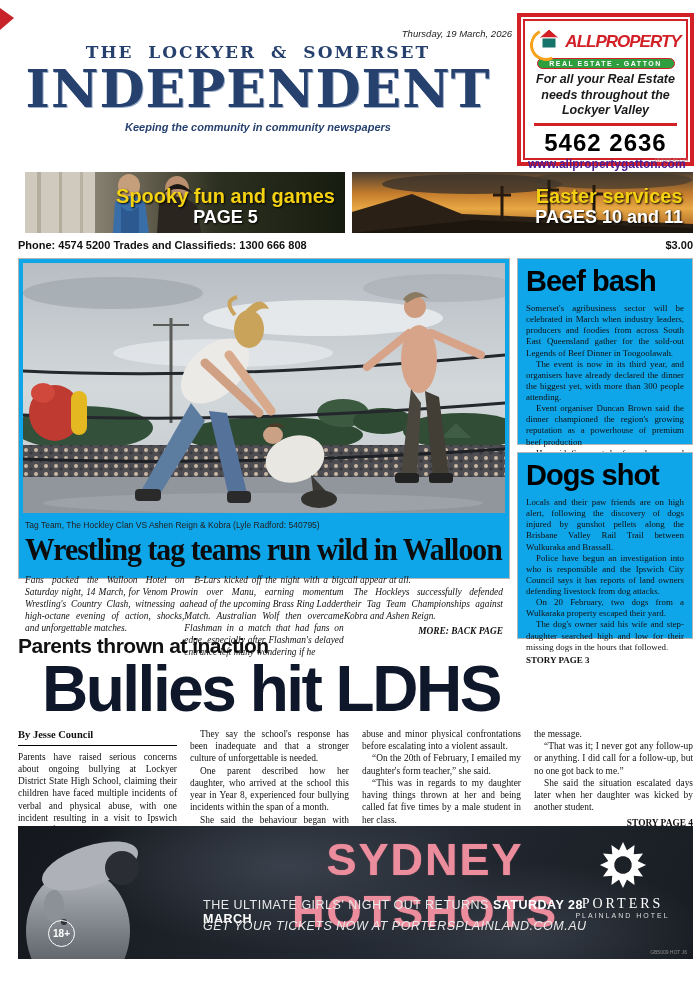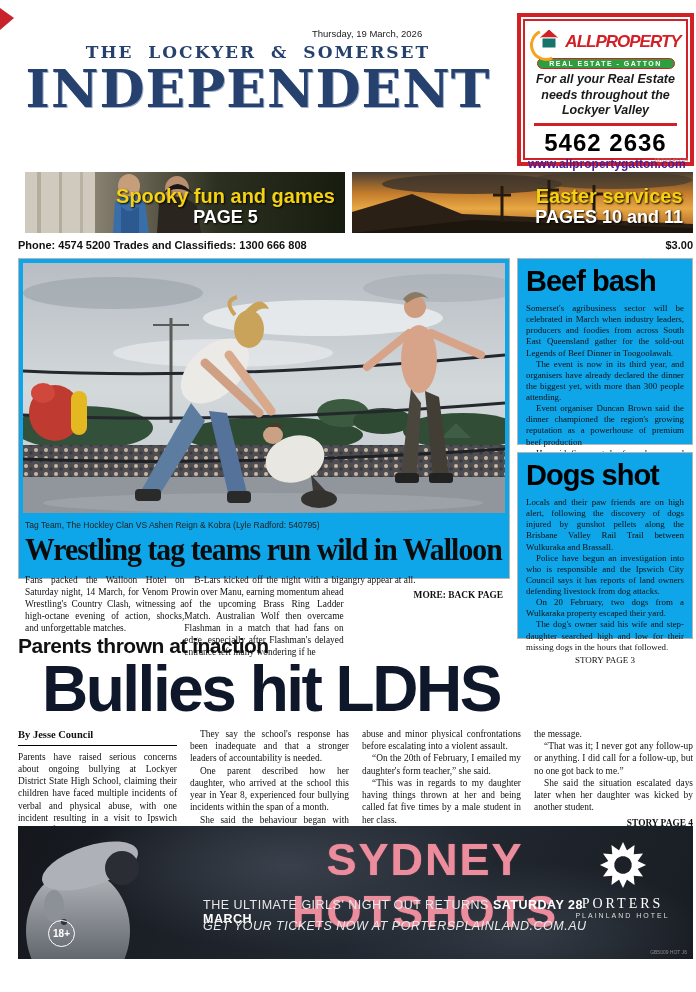--- a/index.html
+++ b/index.html
@@ -1,21 +1,21 @@
 <!DOCTYPE html>
 <html><head>
 <meta charset="utf-8">
 <style>
   html,body{margin:0;padding:0;background:#fff;}
   .page{position:relative;width:696px;height:992px;background:#fff;overflow:hidden;
         font-family:"Liberation Sans",sans-serif;color:#111;}
   .abs{position:absolute;}
 
   
-  .dateline{top:28px;left:312px;width:212px;text-align:left;font-size:9.5px;color:#222;}
+  .dateline{top:28px;left:300px;width:212px;text-align:right;font-size:9.5px;color:#222;font-style:italic;}
   .masthead{top:42px;left:0;width:516px;text-align:center;color:#27416f;}
   .mast-top{font-family:"DejaVu Serif",serif;font-weight:bold;font-size:17px;letter-spacing:2px;word-spacing:7px;}
   .mast-main{font-family:"DejaVu Serif",serif;font-weight:bold;font-size:52px;letter-spacing:1px;line-height:1.02;
              text-shadow:1px 1px 0 #9fb0cc;}
   .mast-tag{font-size:11px;font-weight:bold;font-style:italic;margin-top:6px;}
 
   
   .ap-ad{top:13px;left:517px;width:177px;height:153px;border:4px solid #d22027;background:#fff;box-sizing:border-box;}
   .ap-inner{position:absolute;inset:2px;border:2px solid #d22027;box-sizing:border-box;text-align:center;padding:4px 3px 0;}
   .ap-logo-row{position:relative;height:30px;margin-top:2px;}
@@ -40,32 +40,32 @@
   
   .infobar-left{top:239px;left:18px;font-size:11px;font-weight:bold;}
   .infobar-right{top:239px;left:493px;width:200px;text-align:right;font-size:11px;font-weight:bold;}
 
   
   .story-box{border:1px solid #b5b5b5;background:#0ea5e9;box-sizing:border-box;}
   .wrestle-box{top:258px;left:18px;width:492px;height:321px;padding:4px;}
   .photo-caption{font-size:8.5px;color:#222;margin:3px 2px 2px;}
   .wrestle-headline{font-family:"Liberation Serif",serif;font-weight:bold;font-size:31px;color:#0c0c0c;
                     letter-spacing:-1px;white-space:nowrap;transform:scaleX(.96);transform-origin:left;margin:2px 2px 6px;}
-  .wrestle-cols{display:flex;margin:0 2px;}
+  .wrestle-cols{display:flex;margin:0 2px;font-style:italic;}
   .wrestle-col{flex:1;font-family:"Liberation Serif",serif;font-size:9.4px;line-height:1.28;text-align:justify;}
   .para-indent{text-indent:10px;}
   .story-more{font-family:"Liberation Serif",serif;font-weight:bold;font-size:9.4px;text-align:right;margin-top:3px;}
 
   .side-box{left:517px;width:176px;height:187px;padding:6px 8px;box-sizing:border-box;}
   .beef-box{top:258px;}
   .dogs-box{top:452px;}
   .side-headline{font-size:29px;font-weight:bold;letter-spacing:-1px;color:#000;margin:0 0 5px;}
   .side-body{font-family:"Liberation Serif",serif;font-size:8.9px;line-height:1.25;text-align:justify;}
   .side-body p{margin:0;}
-  .side-story{font-family:"Liberation Serif",serif;font-weight:normal;font-size:9px;text-align:center;margin-top:2px;}
+  .side-story{font-family:"Liberation Serif",serif;font-weight:bold;font-size:9px;text-align:left;margin-top:2px;}
 
   
   .kicker{top:634px;left:18px;font-size:21px;font-weight:bold;letter-spacing:-.5px;}
   .big-headline{top:652px;left:14px;font-size:64px;font-weight:bold;letter-spacing:-2.5px;color:#0f172a;margin-left:28px;}
   .byline{font-size:10.5px;font-weight:bold;border-bottom:1.5px solid #000;padding-bottom:3px;margin-bottom:5px;}
   .bull-cols{top:728px;left:18px;width:675px;display:flex;gap:13px;}
   .bull-col{flex:1;font-family:"Liberation Serif",serif;font-size:9.4px;line-height:1.3;text-align:justify;}
   .bull-col p{margin:0;}
 
   
@@ -93,20 +93,21 @@
 
   <svg class="abs" style="left:0;top:8px" width="16" height="24">
     <polygon points="0,0 14,10 0,22" fill="#c8222b"></polygon>
   </svg>
 
   <div class="abs dateline">Thursday, 19 March, 2026</div>
 
   <div class="abs masthead">
     <div class="mast-top">THE LOCKYER &amp; SOMERSET</div>
     <div class="mast-main">INDEPENDENT</div>
+    <div class="mast-tag">Keeping the community in community newspapers</div>
   </div>
 
   <div class="abs ap-ad">
     <div class="ap-inner">
       <div class="ap-logo-row">
         <div class="ap-swoosh"></div>
         <svg class="ap-house" viewBox="0 0 22 22">
           <polygon points="11,1 21,10 1,10" fill="#d22027" stroke="#fff" stroke-width="1"></polygon>
           <rect x="4" y="10" width="14" height="10" fill="#17746a" stroke="#fff" stroke-width="1"></rect>
         </svg>
@@ -257,21 +258,22 @@
         <rect x="372" y="210" width="24" height="10" rx="3" fill="#222"></rect>
         <rect x="406" y="210" width="24" height="10" rx="3" fill="#222"></rect>
       </g>
     </svg>
     <div class="photo-caption">Tag Team, The Hockley Clan VS Ashen Reign &amp; Kobra (Lyle Radford: 540795)</div>
     <div class="wrestle-headline">Wrestling tag teams run wild in Walloon</div>
     <div class="wrestle-cols">
       <div class="wrestle-col">Fans packed the Walloon Hotel on Saturday night, 14 March, for Venom Pro Wrestling's Country Clash, witnessing a high-octane evening of action, shocks, and unforgettable matches.</div>
       <div class="wrestle-col para-indent">B-Lars kicked off the night with a big win over Manu, earning momentum ahead of the upcoming Brass Ring Ladder Match. Australian Wolf then overcame Flashman in a match that had fans on edge, especially after Flashman's delayed entrance left many wondering if he</div>
       <div class="wrestle-col">
-        <p style="margin:0">angry appear at all.</p>
+        <p style="margin:0">call appear at all.</p>
+        <p style="margin:0" class="para-indent">The Hockleys successfully defended their Tag Team Championships against Kobra and Ashen Reign.</p>
         <div class="story-more">MORE: BACK PAGE</div>
       </div>
     </div>
   </div>
 
   <div class="abs story-box side-box beef-box">
     <div class="side-headline">Beef bash</div>
     <div class="side-body">
       <p>Somerset's agribusiness sector will be celebrated in March when industry leaders, producers and foodies from across South East Queensland gather for the sold-out Legends of Beef Dinner in Toogoolawah.</p>
       <p class="para-indent">The event is now in its third year, and organisers have already declared the dinner the biggest yet, with more than 300 people attending.</p>
@@ -293,21 +295,21 @@
   </div>
 
   <div class="abs kicker">Parents thrown at inaction</div>
   <div class="abs big-headline">Bullies hit LDHS</div>
   <div class="abs bull-cols">
     <div class="bull-col">
       <div class="byline">By Jesse Council</div>
       <p>Parents have raised serious concerns about ongoing bullying at Lockyer District State High School, claiming their children have faced multiple incidents of verbal and physical abuse, with one incident resulting in a visit to Ipswich Hospital following an assault.</p>
     </div>
     <div class="bull-col">
-      <p class="para-indent">They say the school's response has been inadequate and that a stronger leaders of accountability is needed.</p>
+      <p class="para-indent">They say the school's response has been inadequate and that a stronger culture of unforgettable is needed.</p>
       <p class="para-indent">One parent described how her daughter, who arrived at the school this year in Year 8, experienced four bullying incidents within the span of a month.</p>
       <p class="para-indent">She said the behaviour began with verbal</p>
     </div>
     <div class="bull-col">
       <p>abuse and minor physical confrontations before escalating into a violent assault.</p>
       <p class="para-indent">“On the 20th of February, I emailed my daughter's form teacher,” she said.</p>
       <p class="para-indent">“This was in regards to my daughter having things thrown at her and being called fat five times by a male student in her class.</p>
       <p class="para-indent">“They got back to me and said she'd pass on</p>
     </div>
     <div class="bull-col">

